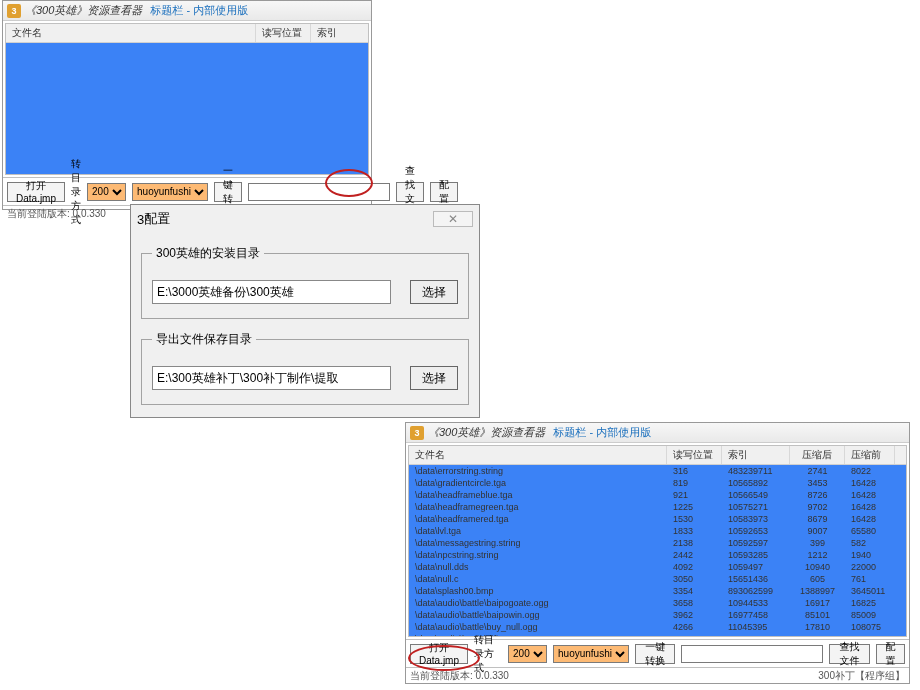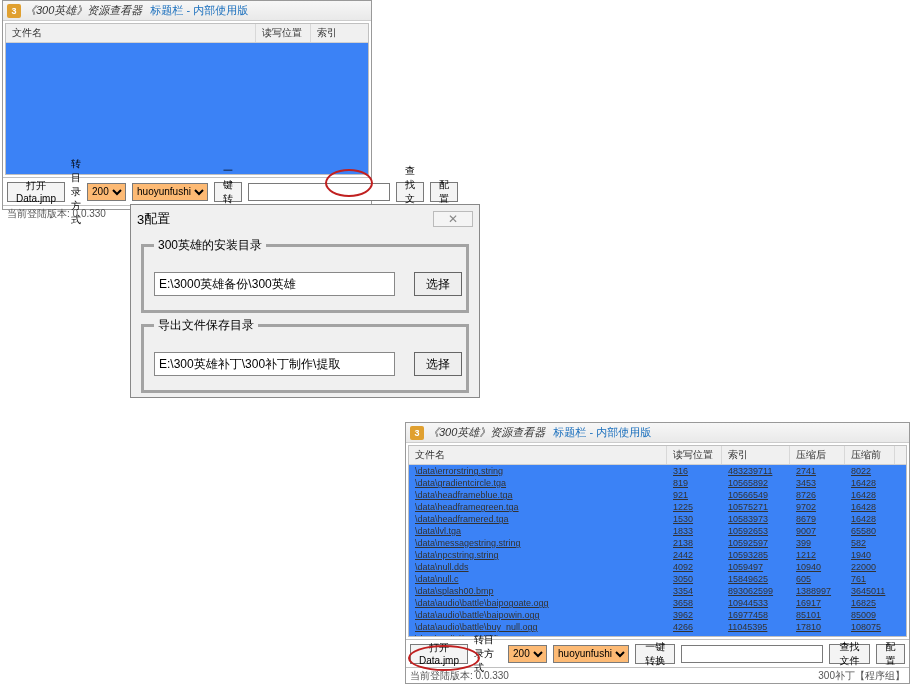--- a/index.html
+++ b/index.html
@@ -67,24 +67,24 @@
     color: #333;
   }
   .thead .col {
     padding: 2px 6px;
     border-right: 1px solid #d8d8d8;
     white-space: nowrap;
   }
   .c-name { flex: 0 0 250px; }
   .c-pos { flex: 0 0 55px; }
   .c-idx { flex: 0 0 68px; }
-  .c-pre { flex: 0 0 55px; }
+  .c-pre { flex: 0 0 55px; text-align: center; }
   .c-post { flex: 0 0 50px; }
 
-  .tbody { font-size: 9px; color: #333; text-decoration: underline; }
+  .tbody { font-size: 9px; color: #333; }
   .row {
     display: flex;
     line-height: 12px;
     padding: 0;
   }
   .row .cell { padding: 0 6px; white-space: nowrap; overflow: hidden; }
 
   .bottombar {
     height: 28px;
     border-top: 1px solid #c0c0c0;
@@ -145,23 +145,23 @@
   }
   .dialog .dlg-title {
     height: 28px;
     display: flex;
     align-items: center;
     padding: 0 6px;
     font-size: 13px;
     background: #f0f0f0;
   }
   .dialog fieldset {
-    margin: 4px 10px;
-    border: 3px solid #a3a3a3;
-    padding: 10px 4px 14px 10px;
+    margin: 12px 10px;
+    border: 1px solid #a3a3a3;
+    padding: 10px 10px 14px 10px;
   }
   .dialog legend {
     font-size: 12px;
     padding: 0 4px;
   }
   .dialog .rowf {
     display: flex;
     gap: 19px;
     align-items: center;
     margin-top: 8px;
@@ -319,21 +319,21 @@
         <div class="row">
           <div class="cell c-name">\data\null.dds</div>
           <div class="cell c-pos">4092</div>
           <div class="cell c-idx">1059497</div>
           <div class="cell c-pre">10940</div>
           <div class="cell c-post">22000</div>
         </div>
         <div class="row">
           <div class="cell c-name">\data\null.c</div>
           <div class="cell c-pos">3050</div>
-          <div class="cell c-idx">15849625</div>
+          <div class="cell c-idx">15651436</div>
           <div class="cell c-pre">605</div>
           <div class="cell c-post">761</div>
         </div>
         <div class="row">
           <div class="cell c-name">\data\splash00.bmp</div>
           <div class="cell c-pos">3354</div>
           <div class="cell c-idx">893062599</div>
           <div class="cell c-pre">1388997</div>
           <div class="cell c-post">3645011</div>
         </div>

